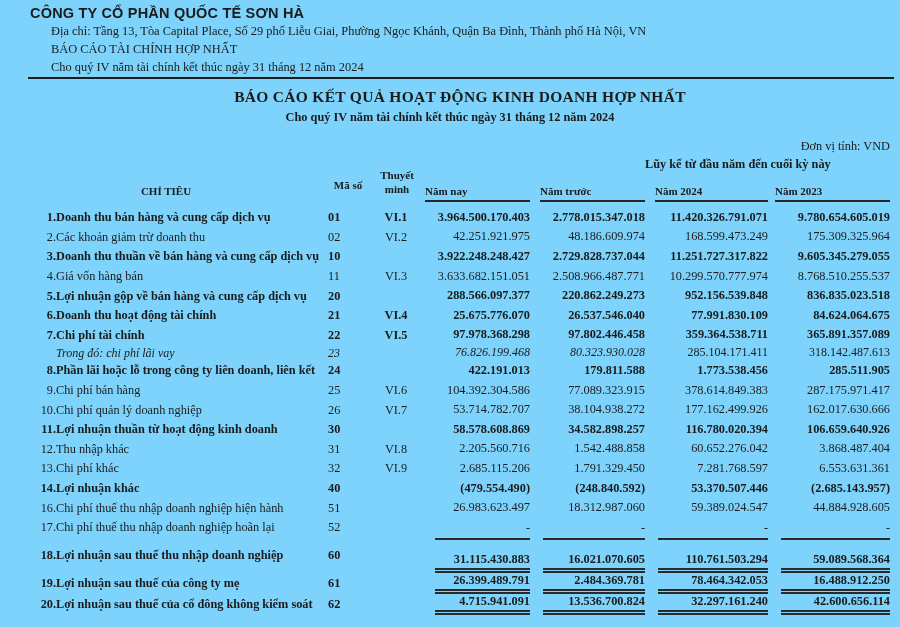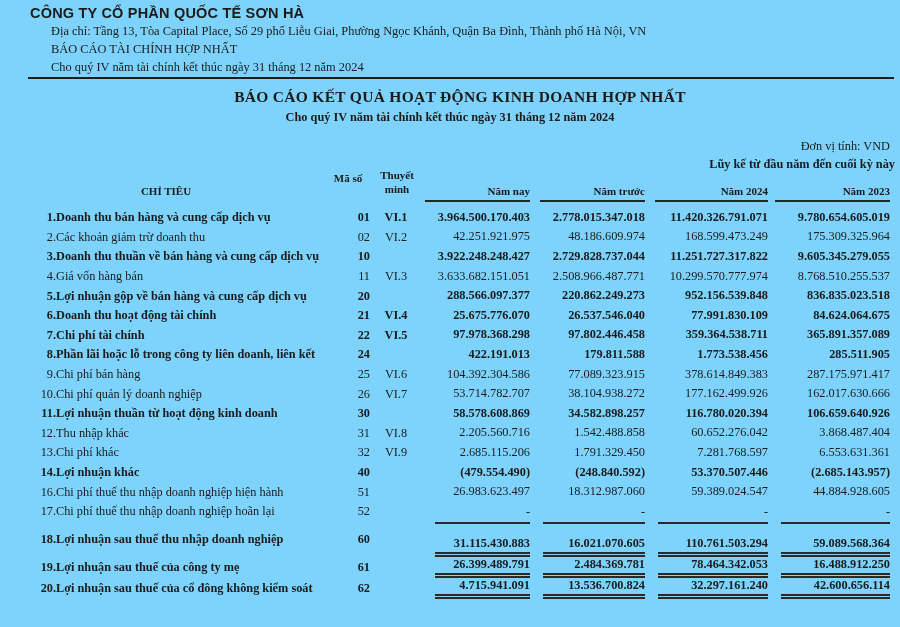--- a/index.html
+++ b/index.html
@@ -10,37 +10,37 @@
   }
   
   .corp { position:absolute; left:30px; top:5px; }
   .corp-name { font-family:"Liberation Sans","DejaVu Sans",sans-serif; font-weight:700; font-size:14.5px; letter-spacing:.2px; }
   .corp-line { font-size:12.4px; margin-top:3px;margin-left:21px; }
   .top-rule { position:absolute; left:28px; top:77px; width:866px; height:2px; background:#1c1c1c; }
   
   .title { position:absolute; left:0; right:0; top:88px; text-align:center; font-weight:700; font-size:15.5px; letter-spacing:.3px;padding-left:20px; }
   .subtitle { position:absolute; left:0; right:0; top:110px; text-align:center; font-weight:700; font-size:12.3px; }
   .unit { position:absolute; right:10px; top:139px; font-size:12.3px; }
-  .cumul { position:absolute; left:645px; width:250px; top:157px; text-align:right; font-weight:700; font-size:12.3px; }
+  .cumul { position:absolute; left:645px; width:250px; top:157px; text-align:left; font-weight:700; font-size:12.3px; }
   
   .colhead { position:absolute; font-weight:700; font-size:11px; text-align:center; box-sizing:border-box; }
   .ch-criteria { left:96px;  width:140px; top:185px; }
-  .ch-code     { left:326px; width:44px;  top:172px; }
+  .ch-code     { left:326px; width:44px;  top:179px; }
   .ch-note     { left:370px; width:54px;  top:169px; line-height:1.25; }
-  .ch-v  { top:171px; height:31px; border-bottom:2px solid #262626; display:flex; align-items:flex-end; justify-content:flex-end; padding-bottom:3px; }
+  .ch-v  { top:171px; height:31px; border-bottom:2px solid #262626; display:flex; align-items:flex-end; justify-content:flex-start; padding-bottom:3px; }
   .ch-v1 { left:425px; width:105px; }
   .ch-v2 { left:540px; width:105px; }
   .ch-v3 { left:655px; width:113px; }
   .ch-v4 { left:775px; width:115px; }
   
   .grid { position:absolute; top:208px; left:26px; width:864px; border-collapse:collapse; table-layout:fixed; font-size:12.3px; }
   .grid td { height:19.6px; padding:0; vertical-align:middle; white-space:nowrap; }
   .c-no    { text-align:right; padding-right:10px; }
   .c-label { padding-left:4px; overflow:hidden; }
-  .c-code  { text-align:right; }
+  .c-code  { text-align:left; }
   .c-note  { text-align:center; }
   .c-num   { text-align:right; }
   .num-inner { margin-left:13px; text-align:right; padding-bottom:1px; }
   tr.bold td { font-weight:700; }
   tr.sub td { height:15px; font-size:12px; }
   tr.sub .c-label, tr.sub .c-code { font-style:italic; }
   tr.sub td:nth-child(5) .num-inner, tr.sub td:nth-child(6) .num-inner { font-style:italic; }
   tr.first .num-inner { border-top:2px solid #2a2a2a; padding-top:12px; }
   tr.total td { height:21.5px; }
   tr.total .num-inner { border-bottom:5px double #2a2a2a; }
@@ -212,20 +212,38 @@
           <td class="c-num">
             <div class="num-inner">97.802.446.458</div>
           </td>
           <td class="c-num">
             <div class="num-inner">359.364.538.711</div>
           </td>
           <td class="c-num">
             <div class="num-inner">365.891.357.089</div>
           </td>
         </tr>
+        <tr class="sub">
+          <td class="c-no"></td>
+          <td class="c-label">Trong đó: chi phí lãi vay</td>
+          <td class="c-code">23</td>
+          <td class="c-note"></td>
+          <td class="c-num">
+            <div class="num-inner">76.826.199.468</div>
+          </td>
+          <td class="c-num">
+            <div class="num-inner">80.323.930.028</div>
+          </td>
+          <td class="c-num">
+            <div class="num-inner">285.104.171.411</div>
+          </td>
+          <td class="c-num">
+            <div class="num-inner">318.142.487.613</div>
+          </td>
+        </tr>
         <tr class="bold">
           <td class="c-no">8.</td>
           <td class="c-label">Phần lãi hoặc lỗ trong công ty liên doanh, liên kết</td>
           <td class="c-code">24</td>
           <td class="c-note"></td>
           <td class="c-num">
             <div class="num-inner">422.191.013</div>
           </td>
           <td class="c-num">
             <div class="num-inner">179.811.588</div>

